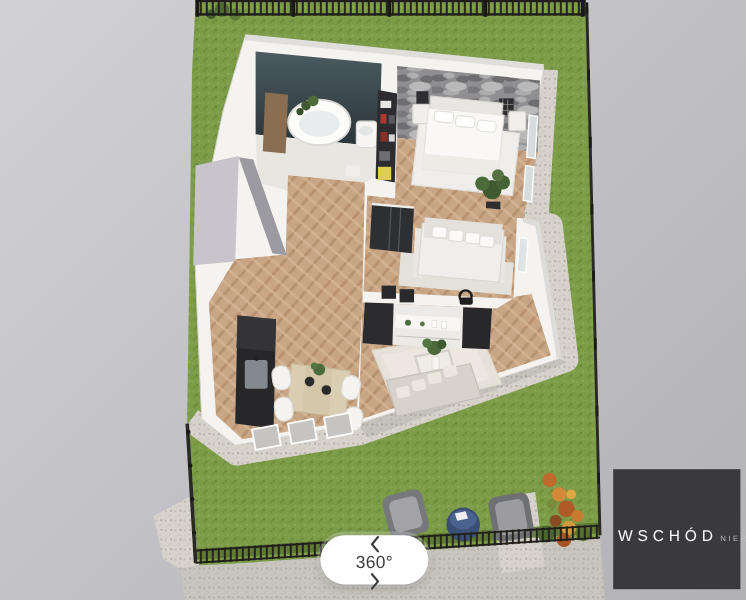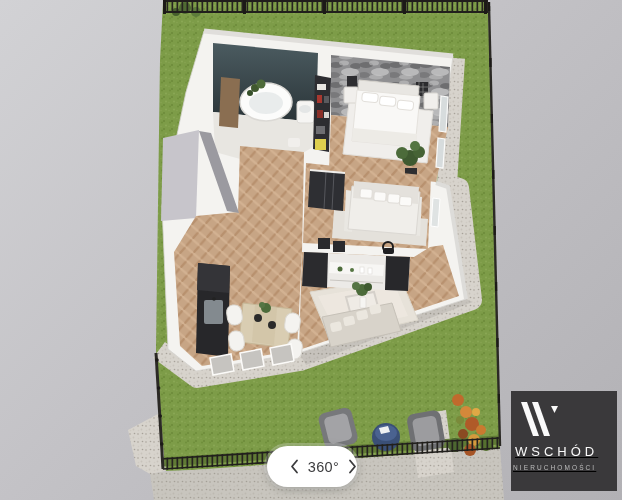--- a/index.html
+++ b/index.html
@@ -2,28 +2,28 @@
 <html><head>
 <meta charset="utf-8">
 <style>
   html,body{margin:0;padding:0;}
   body{font-family:"Liberation Sans", sans-serif;}
   #stage{position:relative;width:622px;height:500px;overflow:hidden;
          background:linear-gradient(135deg,#d2d2d5 0%,#c3c2c6 45%,#b2b1b5 100%);}
   #scene-svg{position:absolute;left:0;top:0;}
   
   .rotate-pill{position:absolute;left:267px;top:446px;width:90px;height:41px;
-    background:#ffffff;border-radius:21px;display:flex;align-items:center;justify-content:flex-end;
-    box-shadow:0 2px 8px rgba(40,45,40,.35), 0 0 0 3px rgba(255,255,255,.25);cursor:pointer;}
+    background:#ffffff;border-radius:21px;display:flex;align-items:center;justify-content:space-between;
+    box-shadow:0 2px 8px rgba(40,45,40,.35), 0 0 0 3px rgba(255,255,255,.25);cursor:pointer;flex-direction:column;}
   .rotate-pill .lbl{font-size:14.5px;color:#3c3c3e;margin:0 9px;letter-spacing:.3px;}
   .rotate-pill svg{display:block;}
   
   .brand{position:absolute;left:511px;top:391px;width:106px;height:100px;background:#3a393b;
-    display:flex;flex-direction:column;justify-content:flex-start;
-    padding-top:11px;box-sizing:border-box;text-decoration:underline;}
+    display:flex;flex-direction:row;align-items:center;justify-content:flex-start;
+    padding-top:11px;box-sizing:border-box;}
   .brand .mono{margin-bottom:8px;}
   .brand .name{color:#fafafa;font-size:13px;letter-spacing:4px;margin-left:4px;font-weight:400;}
   .brand .sub{color:#bdbdbd;font-size:6.5px;letter-spacing:2.1px;margin-top:5px;margin-left:2px;}
 </style>
 </head>
 <body>
 
 <div id="stage">
 
 <svg id="scene-svg" width="622" height="500" viewBox="0 0 622 500">

